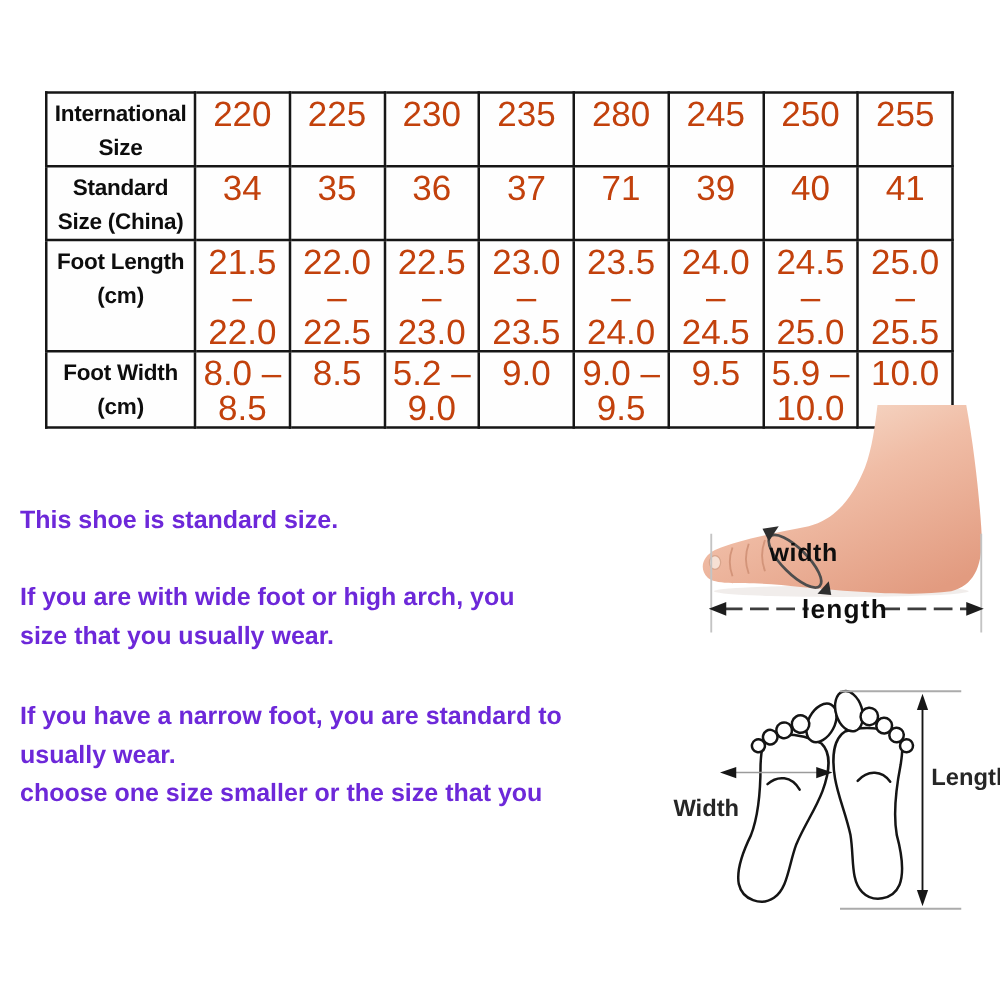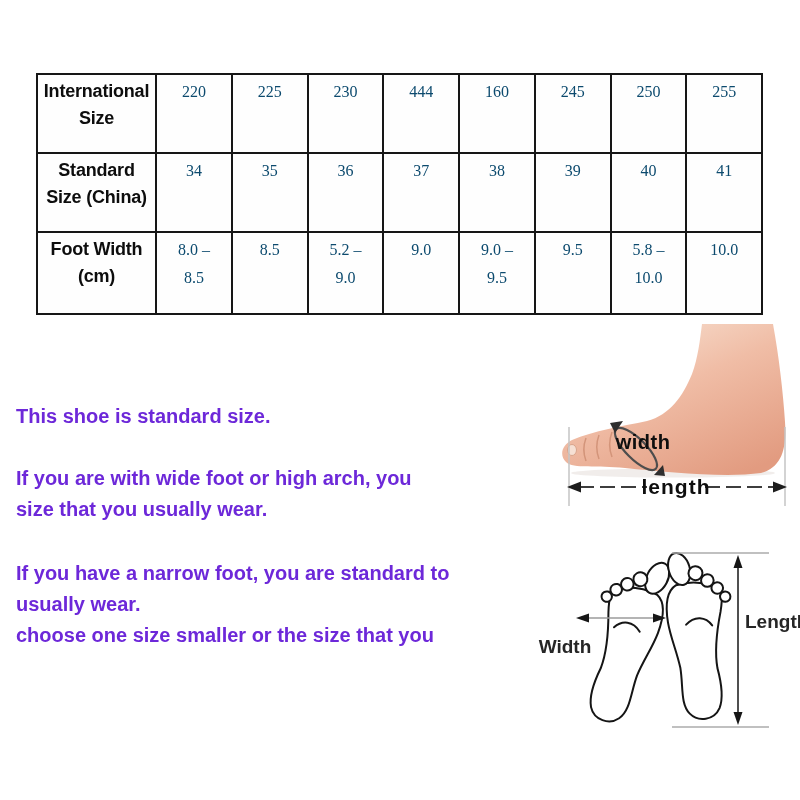--- a/index.html
+++ b/index.html
@@ -6,22 +6,22 @@
   body{width:800px;height:800px;background:#ffffff;overflow:hidden;}
   .canvas{position:relative;width:800px;height:720px;background:#ffffff;}
 
   
   table.size{position:absolute;left:36px;top:73px;width:725px;height:242px;
              border-collapse:collapse;table-layout:fixed;background:#fefefe;}
   table.size td{border:2px solid #161616;vertical-align:top;text-align:center;
                 padding:3px 2px 0 2px;overflow:hidden;}
   td.lbl{font-family:"Liberation Sans",sans-serif;font-weight:bold;font-size:18px;
          line-height:27px;white-space:pre-line;letter-spacing:-0.2px;color:#0d0d0d;}
-  td.val{font-family:Liberation Serif, serif;font-size:16px;line-height:28px;
-         white-space:pre-line;color:#0c4a6e;}
+  td.val{font-family:Liberation Sans, sans-serif;font-size:28px;line-height:28px;
+         white-space:pre-line;color:#c2410c;}
 
   
   .notes{position:absolute;left:16px;top:401px;color:#6d28d9;
          font-family:Liberation Sans, sans-serif;font-weight:bold;font-size:20px;}
   .notes p{margin:0 0 31px 0;}
   .notes p.gap{margin-bottom:33px;}
   .notes .line{display:block;line-height:31px;white-space:nowrap;}
 
   .abs{position:absolute;}
 
@@ -49,51 +49,71 @@
         <col style="width:75.75px">
         <col style="width:75.75px">
     </colgroup>
     <tbody>
       <tr>
         <td class="lbl">International
 Size</td>
         <td class="val">220</td>
         <td class="val">225</td>
         <td class="val">230</td>
-        <td class="val">444</td>
-        <td class="val">160</td>
+        <td class="val">235</td>
+        <td class="val">280</td>
         <td class="val">245</td>
         <td class="val">250</td>
         <td class="val">255</td>
       </tr>
       <tr>
         <td class="lbl">Standard
 Size (China)</td>
         <td class="val">34</td>
         <td class="val">35</td>
         <td class="val">36</td>
         <td class="val">37</td>
-        <td class="val">38</td>
+        <td class="val">71</td>
         <td class="val">39</td>
         <td class="val">40</td>
         <td class="val">41</td>
+      </tr>
+      <tr>
+        <td class="lbl">Foot Length
+(cm)</td>
+        <td class="val">21.5 –
+22.0</td>
+        <td class="val">22.0 –
+22.5</td>
+        <td class="val">22.5 –
+23.0</td>
+        <td class="val">23.0 –
+23.5</td>
+        <td class="val">23.5 –
+24.0</td>
+        <td class="val">24.0 –
+24.5</td>
+        <td class="val">24.5 –
+25.0</td>
+        <td class="val">25.0 –
+25.5</td>
       </tr>
       <tr>
         <td class="lbl">Foot Width
 (cm)</td>
         <td class="val">8.0 –
 8.5</td>
         <td class="val">8.5</td>
         <td class="val">5.2 –
 9.0</td>
         <td class="val">9.0</td>
         <td class="val">9.0 –
 9.5</td>
         <td class="val">9.5</td>
-        <td class="val">5.8 –
+        <td class="val">5.9 –
 10.0</td>
         <td class="val">10.0</td>
       </tr>
     </tbody>
   </table>
 
   <div class="notes">
     <p>
       <span class="line">This shoe is standard size.</span>
     </p>

